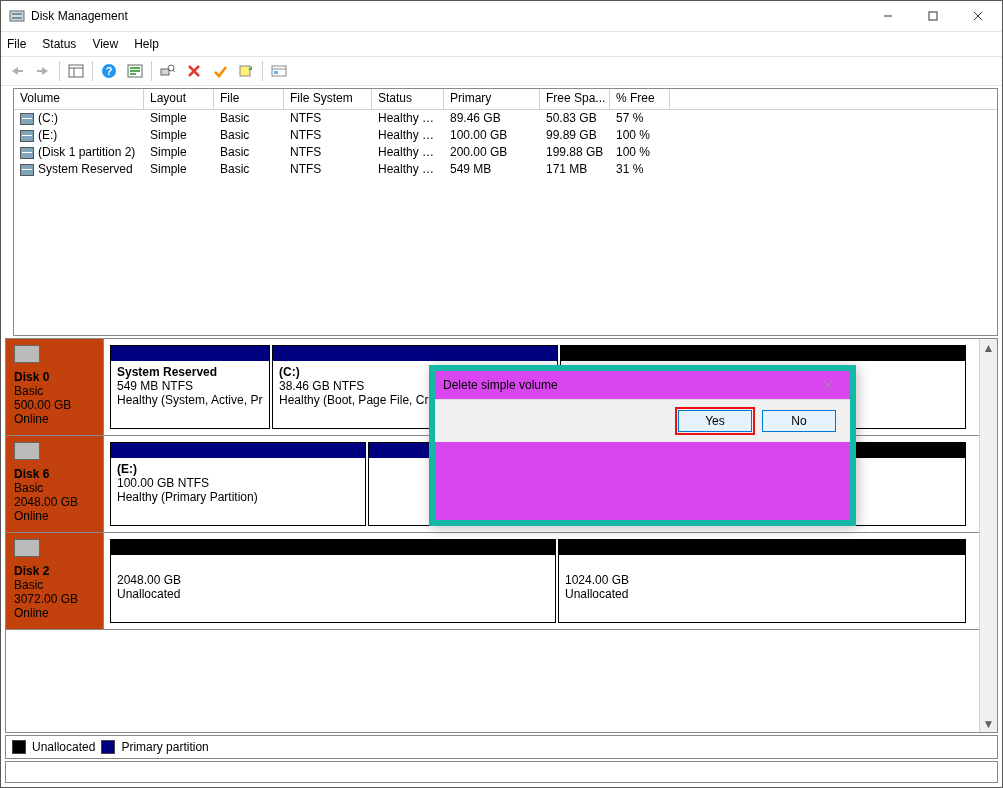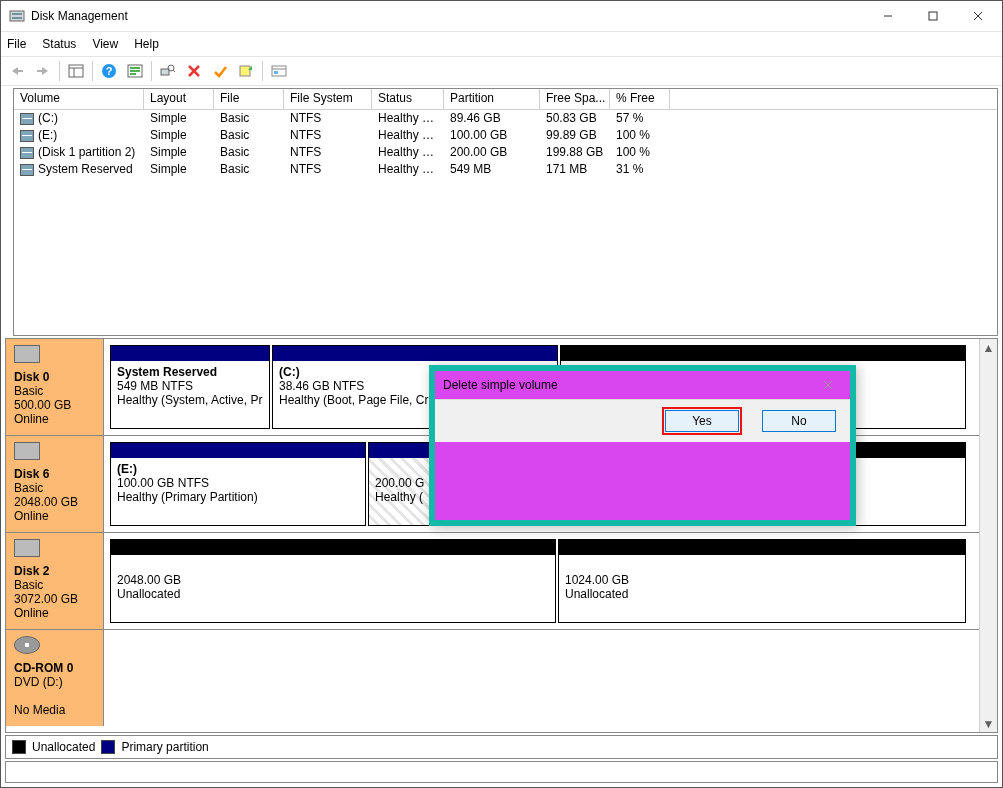--- a/index.html
+++ b/index.html
@@ -23,21 +23,21 @@
 .lrow div{padding:1px 6px;box-sizing:border-box;white-space:nowrap;overflow:hidden;text-overflow:ellipsis}
 .c0{width:130px}.c1{width:70px}.c2{width:70px}.c3{width:88px}.c4{width:72px}.c5{width:96px}.c6{width:70px}.c7{width:60px}
 .vol-icon{display:inline-block;width:12px;height:10px;background:#7ea6b8;border:1px solid #555;margin-right:4px;vertical-align:middle;position:relative}
 .vol-icon::after{content:"";position:absolute;left:1px;right:1px;top:4px;height:1px;background:#fff}
 .mappane{flex:1;border:1px solid #888;margin:2px 4px 0 4px;position:relative;overflow:hidden}
 .mapscroll{position:absolute;right:0;top:0;bottom:0;width:17px;border-left:1px solid #d0d0d0;background:#f0f0f0;display:flex;flex-direction:column;align-items:center}
 .mapscroll .arr{height:17px;display:flex;align-items:center;justify-content:center;color:#606060}
 .mapscroll .track{flex:1}
 .maplist{position:absolute;left:0;top:0;right:17px;bottom:0;overflow:hidden}
 .diskrow{display:flex;border-bottom:1px solid #888}
-.diskinfo{width:98px;border-right:1px solid #888;padding:6px 8px;background:#fdba74;box-sizing:border-box}
+.diskinfo{width:98px;border-right:1px solid #888;padding:6px 8px;background:#c2410c;box-sizing:border-box}
 .diskinfo .dicon{width:24px;height:16px;background:#bbb;border:1px solid #666;display:inline-block;margin-bottom:4px;position:relative}
 .diskinfo .dicon.cd{border-radius:50%;background:radial-gradient(circle,#fff 0 15%,#999 16% 100%)}
 .diskparts{flex:1;padding:6px;display:flex;gap:0}
 .bar{height:15px}
 .bar.primary{background:#000080}
 .bar.unalloc{background:#000}
 .partbox{border:1px solid #000;box-sizing:border-box;padding:0;margin-right:2px;display:flex;flex-direction:column;min-width:0}
 .partbox:last-child{margin-right:8px}
 .partbody{padding:4px 6px;flex:1;overflow:hidden;white-space:nowrap}
 .partbody b{font-weight:600}
@@ -46,21 +46,21 @@
 .legbox{width:12px;height:12px;display:inline-block;border:1px solid #444}
 .legbox.un{background:#000}.legbox.pr{background:#000080}
 .status{height:20px;border:1px solid #888;margin:2px 4px 4px 4px}
 .dialog{position:absolute;left:428px;top:364px;width:415px;height:149px;background:#d946ef;border:6px solid #14b8a6;box-shadow:2px 2px 12px rgba(0,0,0,.25);z-index:10;display:flex;flex-direction:column}
 .dlg-title{height:28px;display:flex;align-items:center;padding:0 8px;font-size:12px}
 .dlg-title .spacer{flex:1}
 .dlg-close{width:28px;height:20px;display:flex;align-items:center;justify-content:center;color:#999}
 .dlg-body{flex:1;display:flex;padding:8px 12px 0 12px;align-items:flex-start}
 .warn-icon{width:32px;height:28px;margin:4px 10px 0 4px;flex:0 0 auto}
 .dlg-text{font-size:12px;line-height:15px;padding-top:6px}
-.dlg-buttons{height:42px;display:flex;align-items:center;justify-content:flex-end;gap:23px;padding:0 14px;background:#f0f0f0;border-top:1px solid #dcdcdc}
+.dlg-buttons{height:42px;display:flex;align-items:center;justify-content:flex-end;gap:10px;padding:0 14px;background:#f0f0f0;border-top:1px solid #dcdcdc}
 .dbtn{width:74px;height:22px;border:1px solid #0078d7;background:#e5f1fb;font:inherit;cursor:default}
 .dbtn.yes-hl{outline:2px solid #e11;outline-offset:1px}
 </style>
 </head>
 <body>
 
 <div class="window">
 
   <div class="titlebar">
     <svg class="title-icon" viewBox="0 0 16 16">
@@ -167,21 +167,21 @@
   </div>
 
   <div class="content">
     <div class="listpane">
       <div class="lhead">
         <div class="c0">Volume</div>
         <div class="c1">Layout</div>
         <div class="c2">File</div>
         <div class="c3">File System</div>
         <div class="c4">Status</div>
-        <div class="c5">Partition</div>
+        <div class="c5">Primary</div>
         <div class="c6">Free Spa...</div>
         <div class="c7">% Free</div>
       </div>
       <div class="lbody">
         <div class="lrow">
           <div class="c0"><span class="vol-icon"></span><span>(C:)</span></div>
           <div class="c1">Simple</div>
             <div class="c2">Basic</div>
             <div class="c3">NTFS</div>
             <div class="c4">Healthy (B...</div>
@@ -257,21 +257,20 @@
             <span>2048.00 GB</span><br>
             <span>Online</span>
           </div>
           <div class="diskparts">
             <div class="partbox" style="width:256px">
               <div class="bar primary"></div>
               <div class="partbody"><b>(E:)</b><br><span>100.00 GB NTFS</span><br><span>Healthy (Primary Partition)</span></div>
             </div>
             <div class="partbox hatched" style="width:68px">
               <div class="bar primary"></div>
-              <div class="partbody"><br><span>200.00 G</span><br><span>Healthy (</span></div>
             </div>
             <div class="partbox" style="flex:1">
               <div class="bar unalloc"></div>
               <div class="partbody"></div>
             </div>
           </div>
         </div>
 
         <div class="diskrow" style="height:96px">
           <div class="diskinfo">
@@ -287,26 +286,20 @@
               <div class="partbody"><br><span>2048.00 GB</span><br><span>Unallocated</span></div>
             </div>
             <div class="partbox" style="flex:1">
               <div class="bar unalloc"></div>
               <div class="partbody"><br><span>1024.00 GB</span><br><span>Unallocated</span></div>
             </div>
           </div>
         </div>
 
         <div class="diskrow" style="height:96px;border-bottom:none">
-          <div class="diskinfo">
-            <span class="dicon cd"></span><br>
-            <b>CD-ROM 0</b><br>
-            <span>DVD (D:)</span><br><br>
-            <span>No Media</span>
-          </div>
           <div class="diskparts"></div>
         </div>
       </div>
       <div class="mapscroll">
         <div class="arr">▲</div>
         <div class="track"></div>
         <div class="arr">▼</div>
       </div>
     </div>
 

